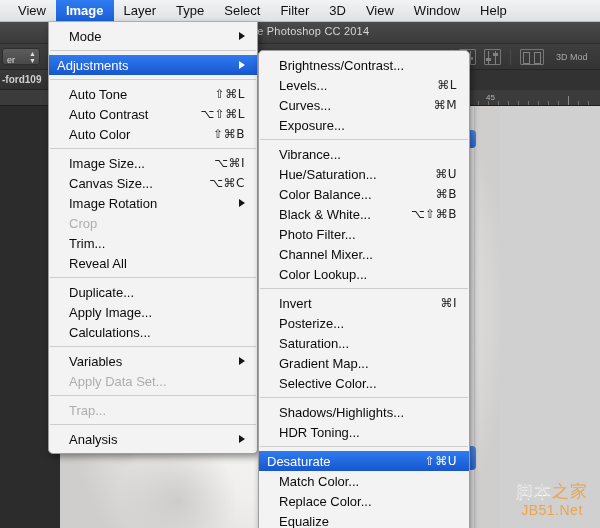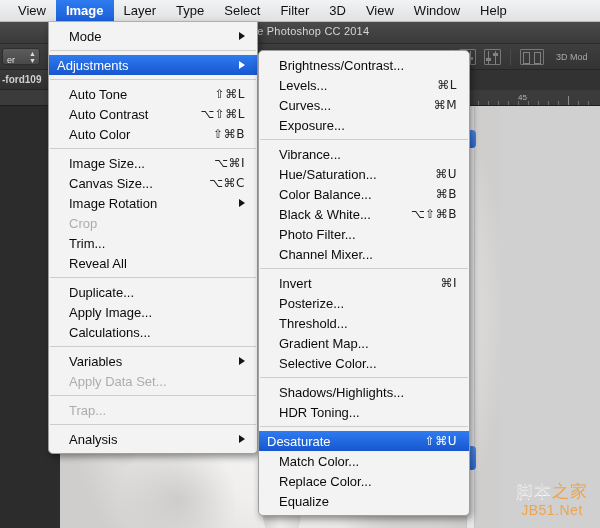--- a/index.html
+++ b/index.html
@@ -119,21 +119,20 @@
     position: absolute;
     bottom: 0; width: 1px; height: 4px;
     background: #6e6e6e;
   }
   .ruler-h .tick.major { height: 9px; background: #8a8a8a; }
   .ruler-h .lbl {
     position: absolute;
     top: 3px;
     font-size: 8px;
     color: #b4b4b4;
-    margin-left: 32px;
   }
 
   
   .canvas-area {
     position: absolute;
     left: 0; top: 106px;
     width: 600px; height: 422px;
     background: #2c2c2c;
     overflow: hidden;
   }
@@ -678,30 +677,33 @@
       <div class="mi">
         <span class="lbl">Black &amp; White...</span>
         <span class="sc">⌥⇧⌘B</span>
       </div>
       <div class="mi">
         <span class="lbl">Photo Filter...</span>
       </div>
       <div class="mi">
         <span class="lbl">Channel Mixer...</span>
       </div>
+      <div class="mi">
+        <span class="lbl">Color Lookup...</span>
+      </div>
       <div class="sep"></div>
       <div class="mi">
         <span class="lbl">Invert</span>
         <span class="sc">⌘I</span>
       </div>
       <div class="mi">
         <span class="lbl">Posterize...</span>
       </div>
       <div class="mi">
-        <span class="lbl">Threshold...</span>
+        <span class="lbl">Saturation...</span>
       </div>
       <div class="mi">
         <span class="lbl">Gradient Map...</span>
       </div>
       <div class="mi">
         <span class="lbl">Selective Color...</span>
       </div>
       <div class="sep"></div>
       <div class="mi">
         <span class="lbl">Shadows/Highlights...</span>

